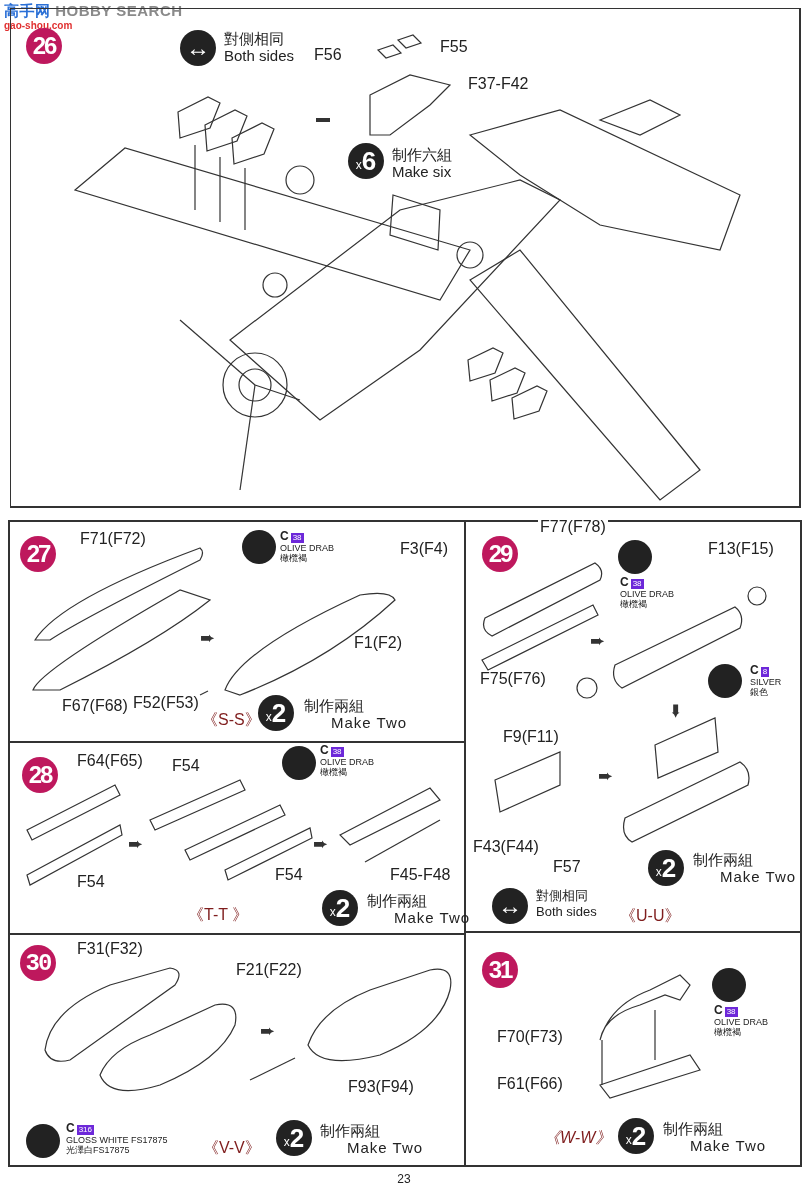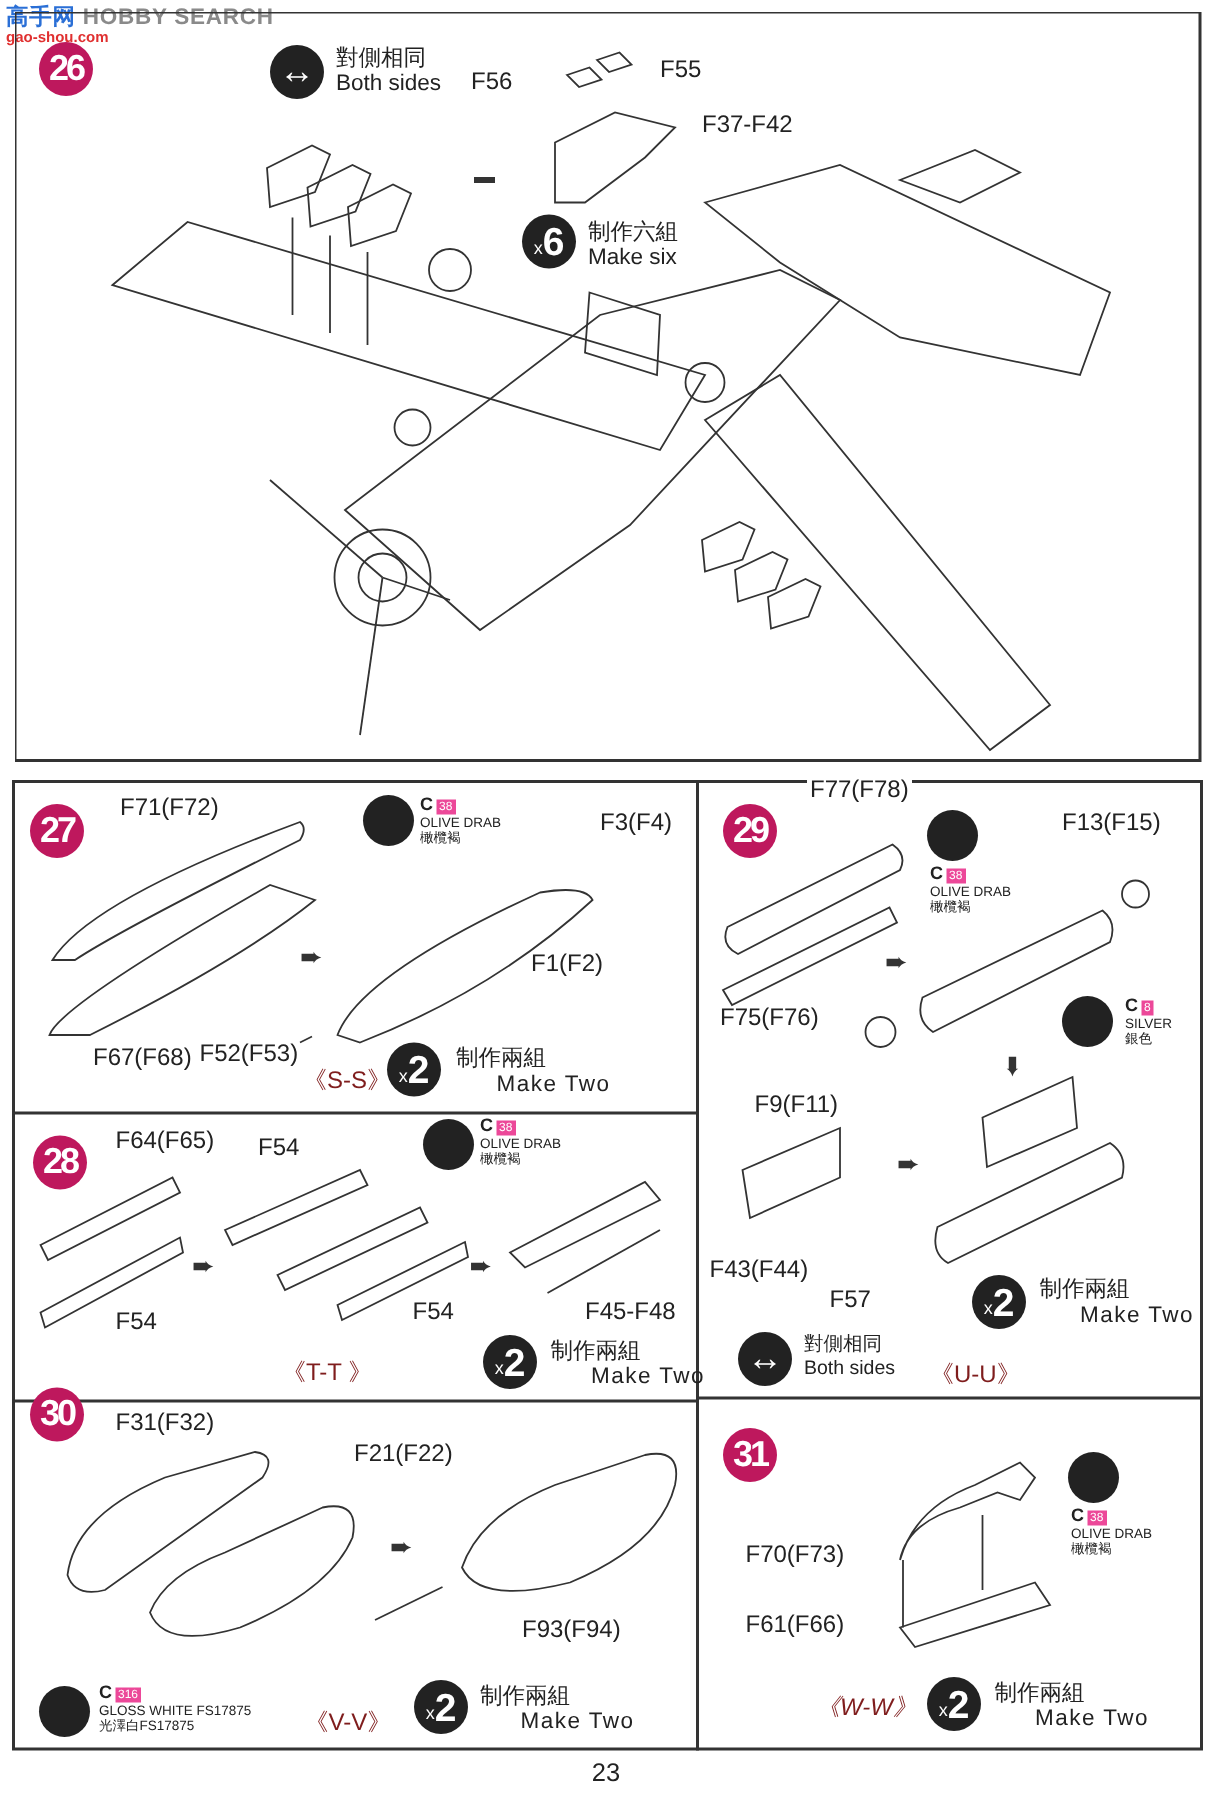--- a/index.html
+++ b/index.html
@@ -12,26 +12,26 @@
   .stepnum{width:36px;height:36px;border-radius:50%;background:#be185d;color:#fff;font-weight:bold;font-size:24px;display:flex;align-items:center;justify-content:center;font-family:"Liberation Sans",sans-serif;letter-spacing:-2px;}
   .lbl{font-size:16px;color:#222;white-space:nowrap;}
   .bubble{width:36px;height:36px;border-radius:50%;background:#222;color:#fff;display:flex;align-items:center;justify-content:center;}
   .bubble .x{font-size:12px;margin-top:8px;}
   .bubble .n{font-size:26px;font-weight:bold;}
   .mk{font-size:15px;line-height:17px;color:#222;white-space:nowrap;}
   .mk .en{letter-spacing:1px;margin-left:27px;}
   .paint{width:34px;height:34px;border-radius:50%;background:#222;}
   .paintlbl{font-size:9px;line-height:10px;color:#222;white-space:nowrap;}
   .paintlbl .code{font-size:12px;font-weight:bold;}
-  .paintlbl .codebox{display:inline-block;background:#ec4899;color:#fff;font-size:8px;padding:0 2px;margin-left:2px;vertical-align:middle;}
+  .paintlbl .codebox{display:inline-block;background:#6d28d9;color:#fff;font-size:8px;padding:0 2px;margin-left:2px;vertical-align:middle;}
   .seq{font-size:16px;color:#7f1d1d;white-space:nowrap;}
   .both{width:36px;height:36px;border-radius:50%;background:#222;display:flex;align-items:center;justify-content:center;color:#fff;font-size:24px;}
   svg.draw{position:absolute;overflow:visible;}
   svg.draw *{fill:none;stroke:#333;stroke-width:1.2;}
-  .pagenum{left:0;width:808px;top:1172px;text-align:center;font-size:17px;color:#222;}
+  .pagenum{left:0;width:808px;top:1172px;text-align:center;font-size:12px;color:#222;}
   .arrowg{font-size:18px;color:#333;}
 </style>
 </head>
 <body>
 
 <div class="abs wm">
   <span class="logo">高手网</span>
   <span>HOBBY SEARCH</span>
 </div>
 <div class="abs wm-sub">gao-shou.com</div>
@@ -216,21 +216,21 @@
 <div class="abs seq" style="left:620px;top:906px;">《U-U》</div>
 <div class="abs bubble" style="left:648px;top:850px;">
   <span class="x">x</span>
     <span class="n">2</span>
 </div>
 <div class="abs mk" style="left:693px;top:851px;">
   <div>制作兩組</div>
   <div class="en">Make Two</div>
 </div>
 
-<div class="abs stepnum" style="left:20px;top:925px;">30</div>
+<div class="abs stepnum" style="left:20px;top:945px;font-family:Liberation Mono, monospace;">30</div>
 <div class="abs lbl" style="left:77px;top:940px;">F31(F32)</div>
 <div class="abs lbl" style="left:236px;top:961px;">F21(F22)</div>
 <div class="abs lbl" style="left:306px;top:1078px;margin-left:42px;">F93(F94)</div>
 <svg class="draw" style="left:0;top:0;" width="808" height="1200">
   <path d="M45 1050 Q50 1010 110 985 L170 968 Q185 970 175 985 L70 1060 Q50 1065 45 1050 Z"></path>
   <path d="M100 1075 Q110 1050 150 1035 L215 1005 Q240 1000 235 1025 Q220 1060 160 1085 Q110 1100 100 1075 Z"></path>
   <path d="M308 1045 Q320 1010 370 990 L430 970 Q455 965 450 990 Q440 1030 380 1055 Q320 1070 308 1045 Z"></path>
   <line x1="250" y1="1080" x2="295" y2="1058"></line>
 </svg>
 <div class="abs arrowg" style="left:260px;top:1020px;">➨</div>

